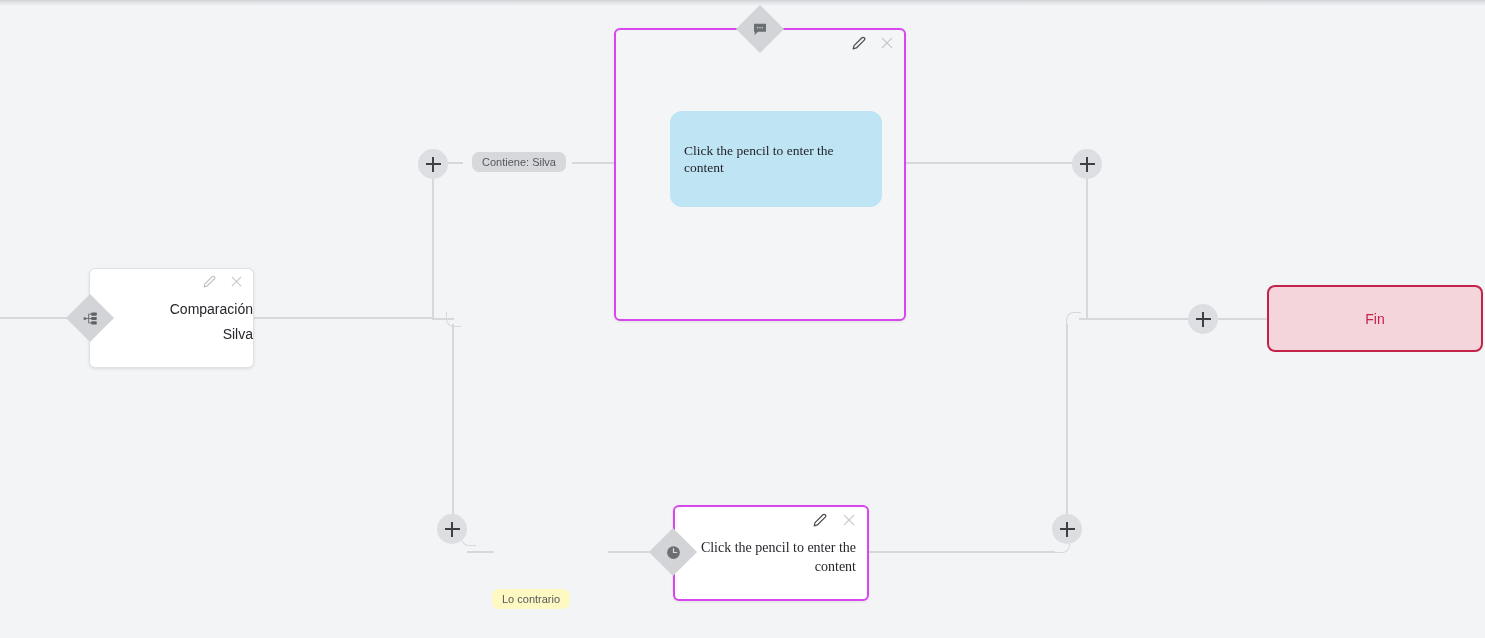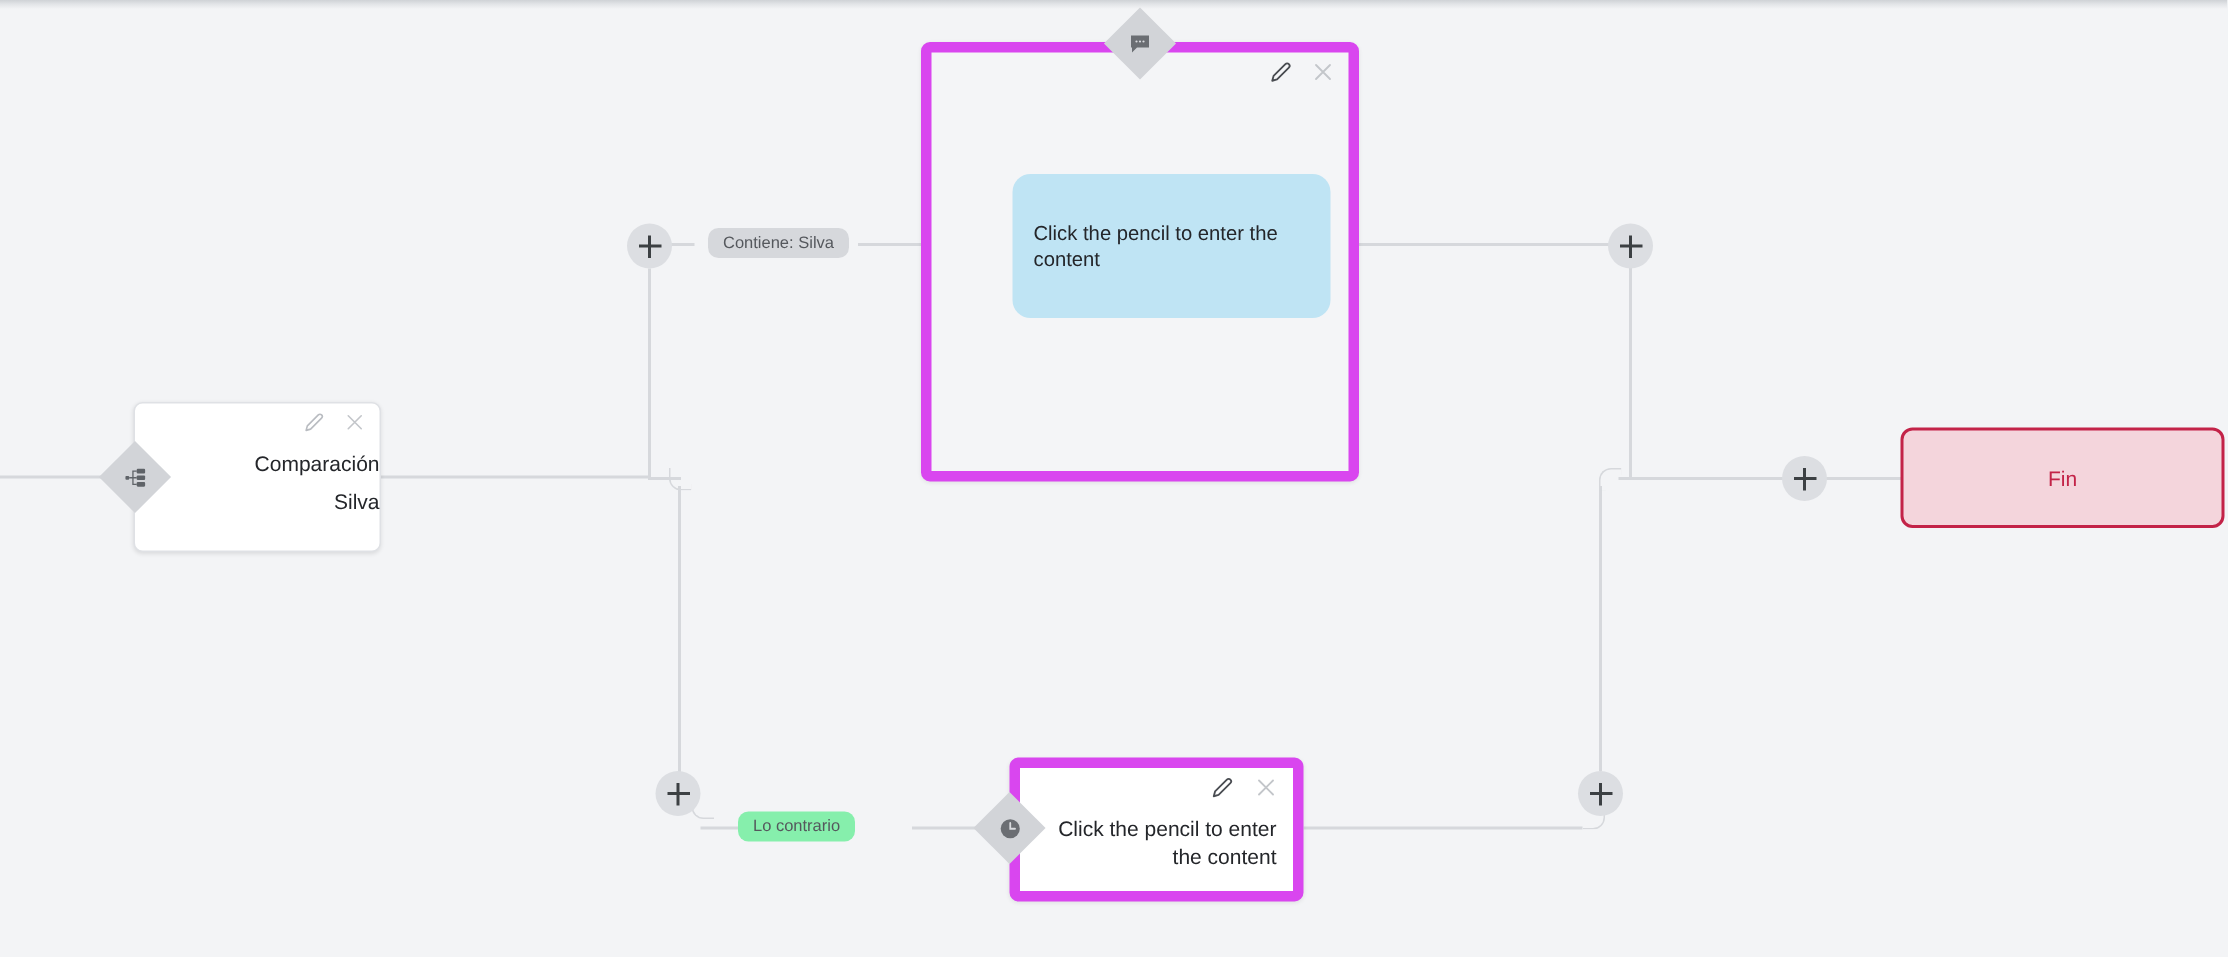--- a/index.html
+++ b/index.html
@@ -73,21 +73,21 @@
     justify-content: center;
     border-radius: 7px;
     font-size: 11px;
     color: #55585d;
     white-space: nowrap;
     padding: 0 10px;
     height: 20px;
     z-index: 5;
   }
   .edge-label.gray { background: #d6d8dc; }
-  .edge-label.white { background: #86efac; }
+  .edge-label.white { background: #fef9c3; margin-top: 48px; }
 
   
   .diamond {
     position: absolute;
     width: 34px;
     height: 34px;
     background: #d2d4d8;
     transform: rotate(45deg);
     z-index: 7;
     display: flex;
@@ -110,22 +110,23 @@
     border-radius: 6px;
     z-index: 4;
   }
   .node-plain {
     background: #ffffff;
     border: 1px solid #dfe1e5;
     box-shadow: 0 1px 3px rgba(0,0,0,0.10);
   }
   .node-orange {
     background: #f4f5f7;
-    border: 7px solid #d946ef;
+    border: 2px solid #d946ef;
     box-shadow: 0 1px 3px rgba(0,0,0,0.08);
+    font-family: Liberation Serif, serif;
   }
   .node-end {
     background: #f4d5dc;
     border: 2px solid #c32348;
     border-radius: 8px;
     text-align: right;
   }
   .node-tools {
     position: absolute;
     top: 6px; right: 10px;

